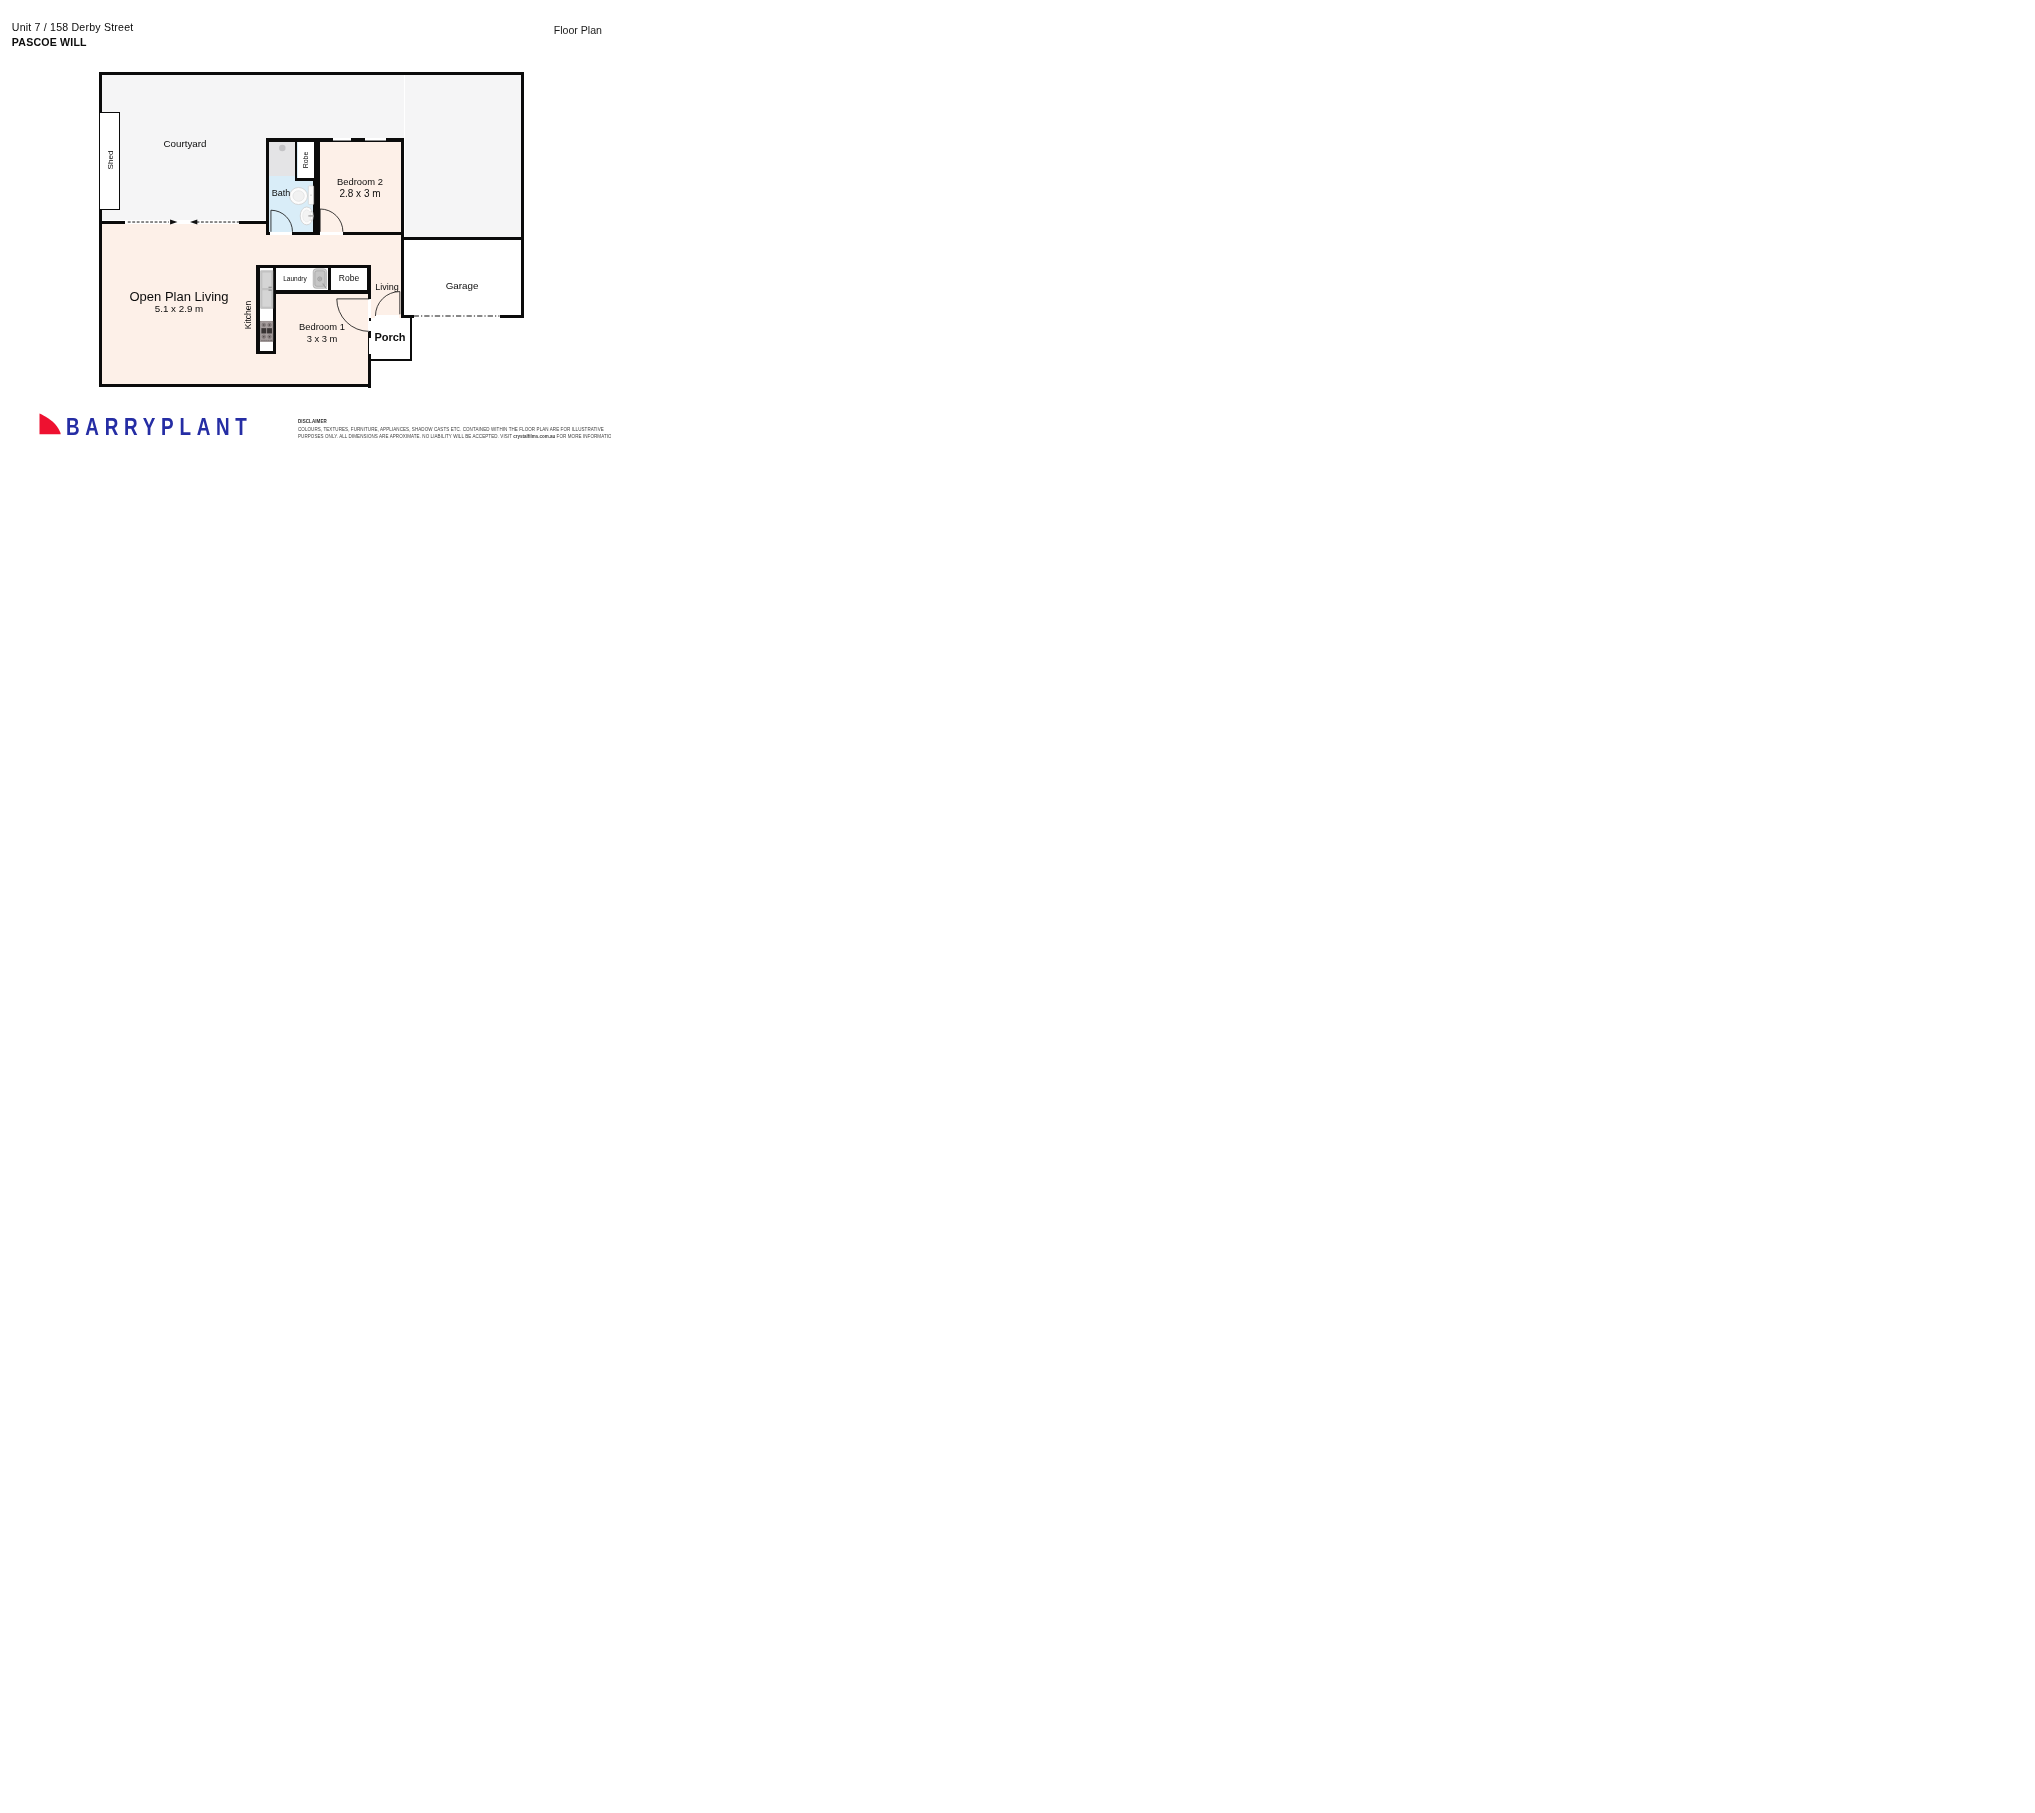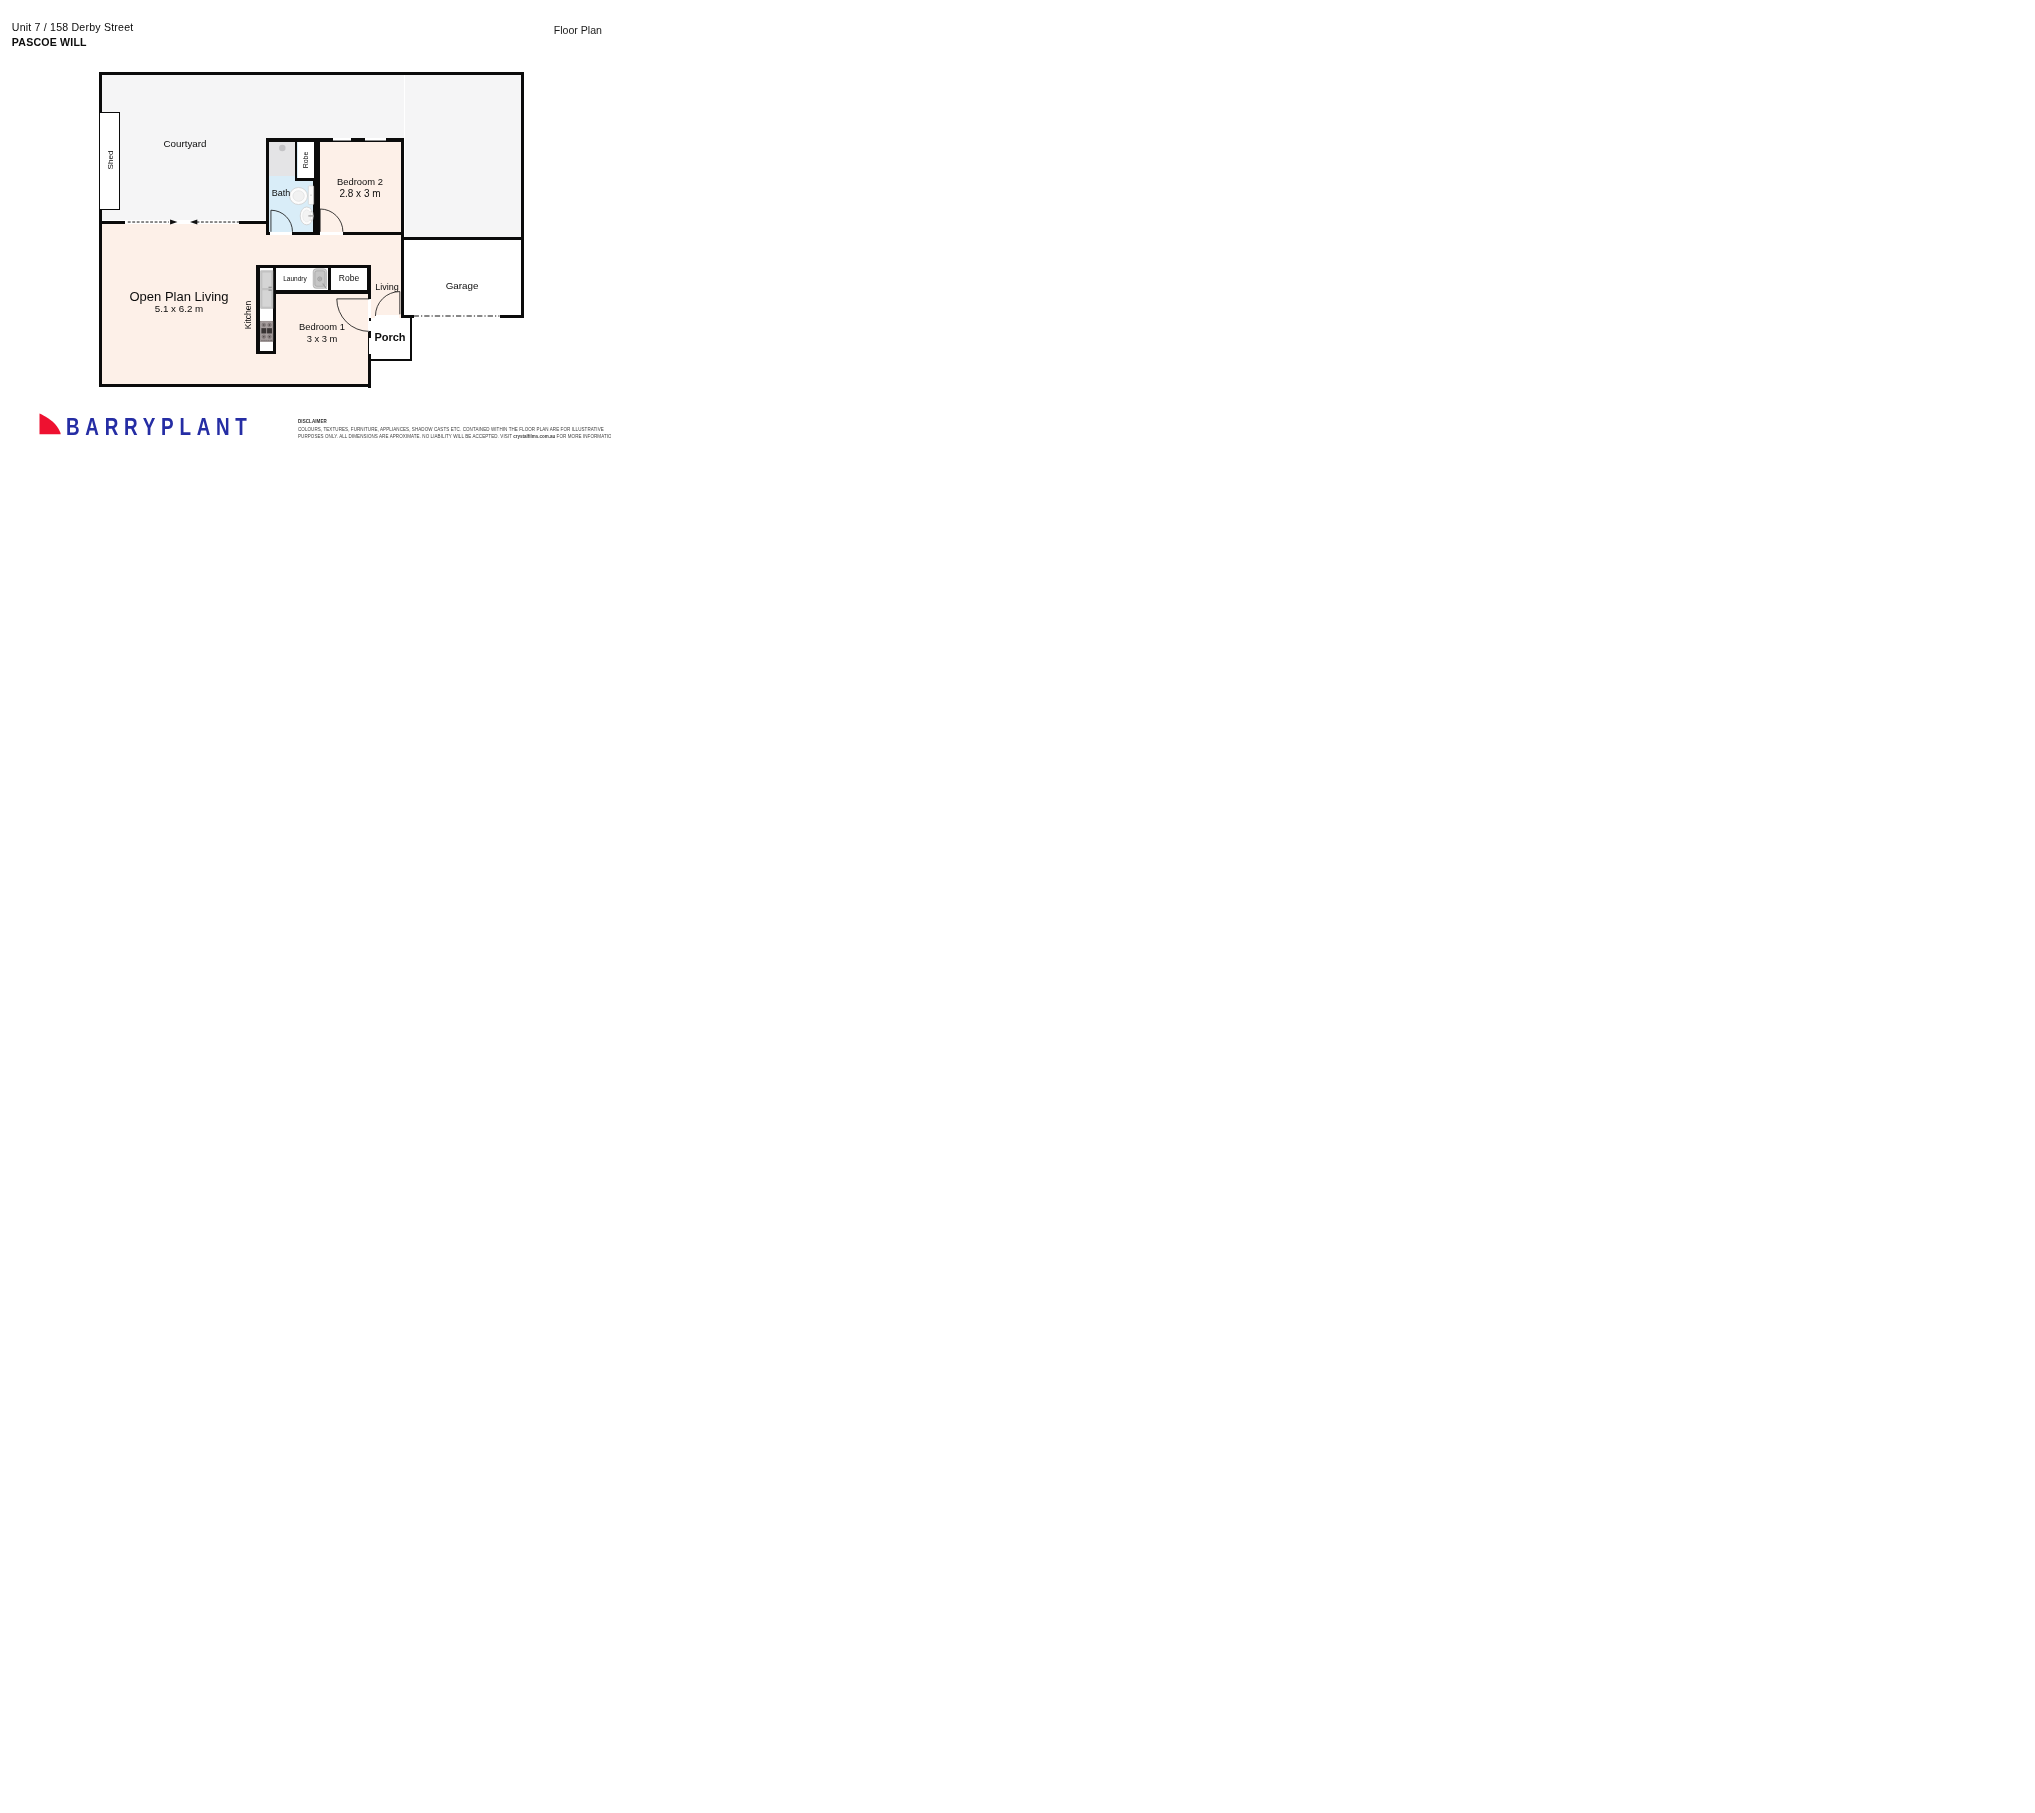--- a/index.html
+++ b/index.html
@@ -183,21 +183,21 @@
       </g>
     </svg>
 
     <div class="rlabel" style="left:185px;top:143px;font-size:9.8px;">Courtyard</div>
     <div class="vlabel" style="left:110px;top:160px;font-size:8.1px;">Shed</div>
     <div class="rlabel" style="left:281px;top:193px;font-size:9px;">Bath</div>
     <div class="vlabel" style="left:305px;top:160px;font-size:7px;">Robe</div>
     <div class="rlabel" style="left:360px;top:181px;font-size:9.4px;">Bedroom 2</div>
     <div class="rlabel" style="left:360px;top:193px;font-size:10px;">2.8 x 3 m</div>
     <div class="rlabel" style="left:179px;top:296px;font-size:13px;">Open Plan Living</div>
-    <div class="rlabel" style="left:179px;top:308px;font-size:9.8px;">5.1 x 6.2 m</div>
+    <div class="rlabel" style="left:179px;top:308px;font-size:9.8px;">5.1 x 2.9 m</div>
     <div class="vlabel" style="left:248px;top:315px;font-size:8.5px;">Kitchen</div>
     <div class="rlabel" style="left:295px;top:278px;font-size:6.5px;">Laundry</div>
     <div class="rlabel" style="left:349px;top:278px;font-size:8.5px;">Robe</div>
     <div class="rlabel" style="left:322px;top:326px;font-size:9.4px;">Bedroom 1</div>
     <div class="rlabel" style="left:322px;top:338px;font-size:9.4px;">3 x 3 m</div>
     <div class="rlabel" style="left:387px;top:287px;font-size:9px;">Living</div>
     <div class="rlabel" style="left:462px;top:285px;font-size:9.8px;">Garage</div>
     <div class="rlabel" style="left:390px;top:337px;font-size:11px;font-weight:bold;">Porch</div>
   </div>
 

